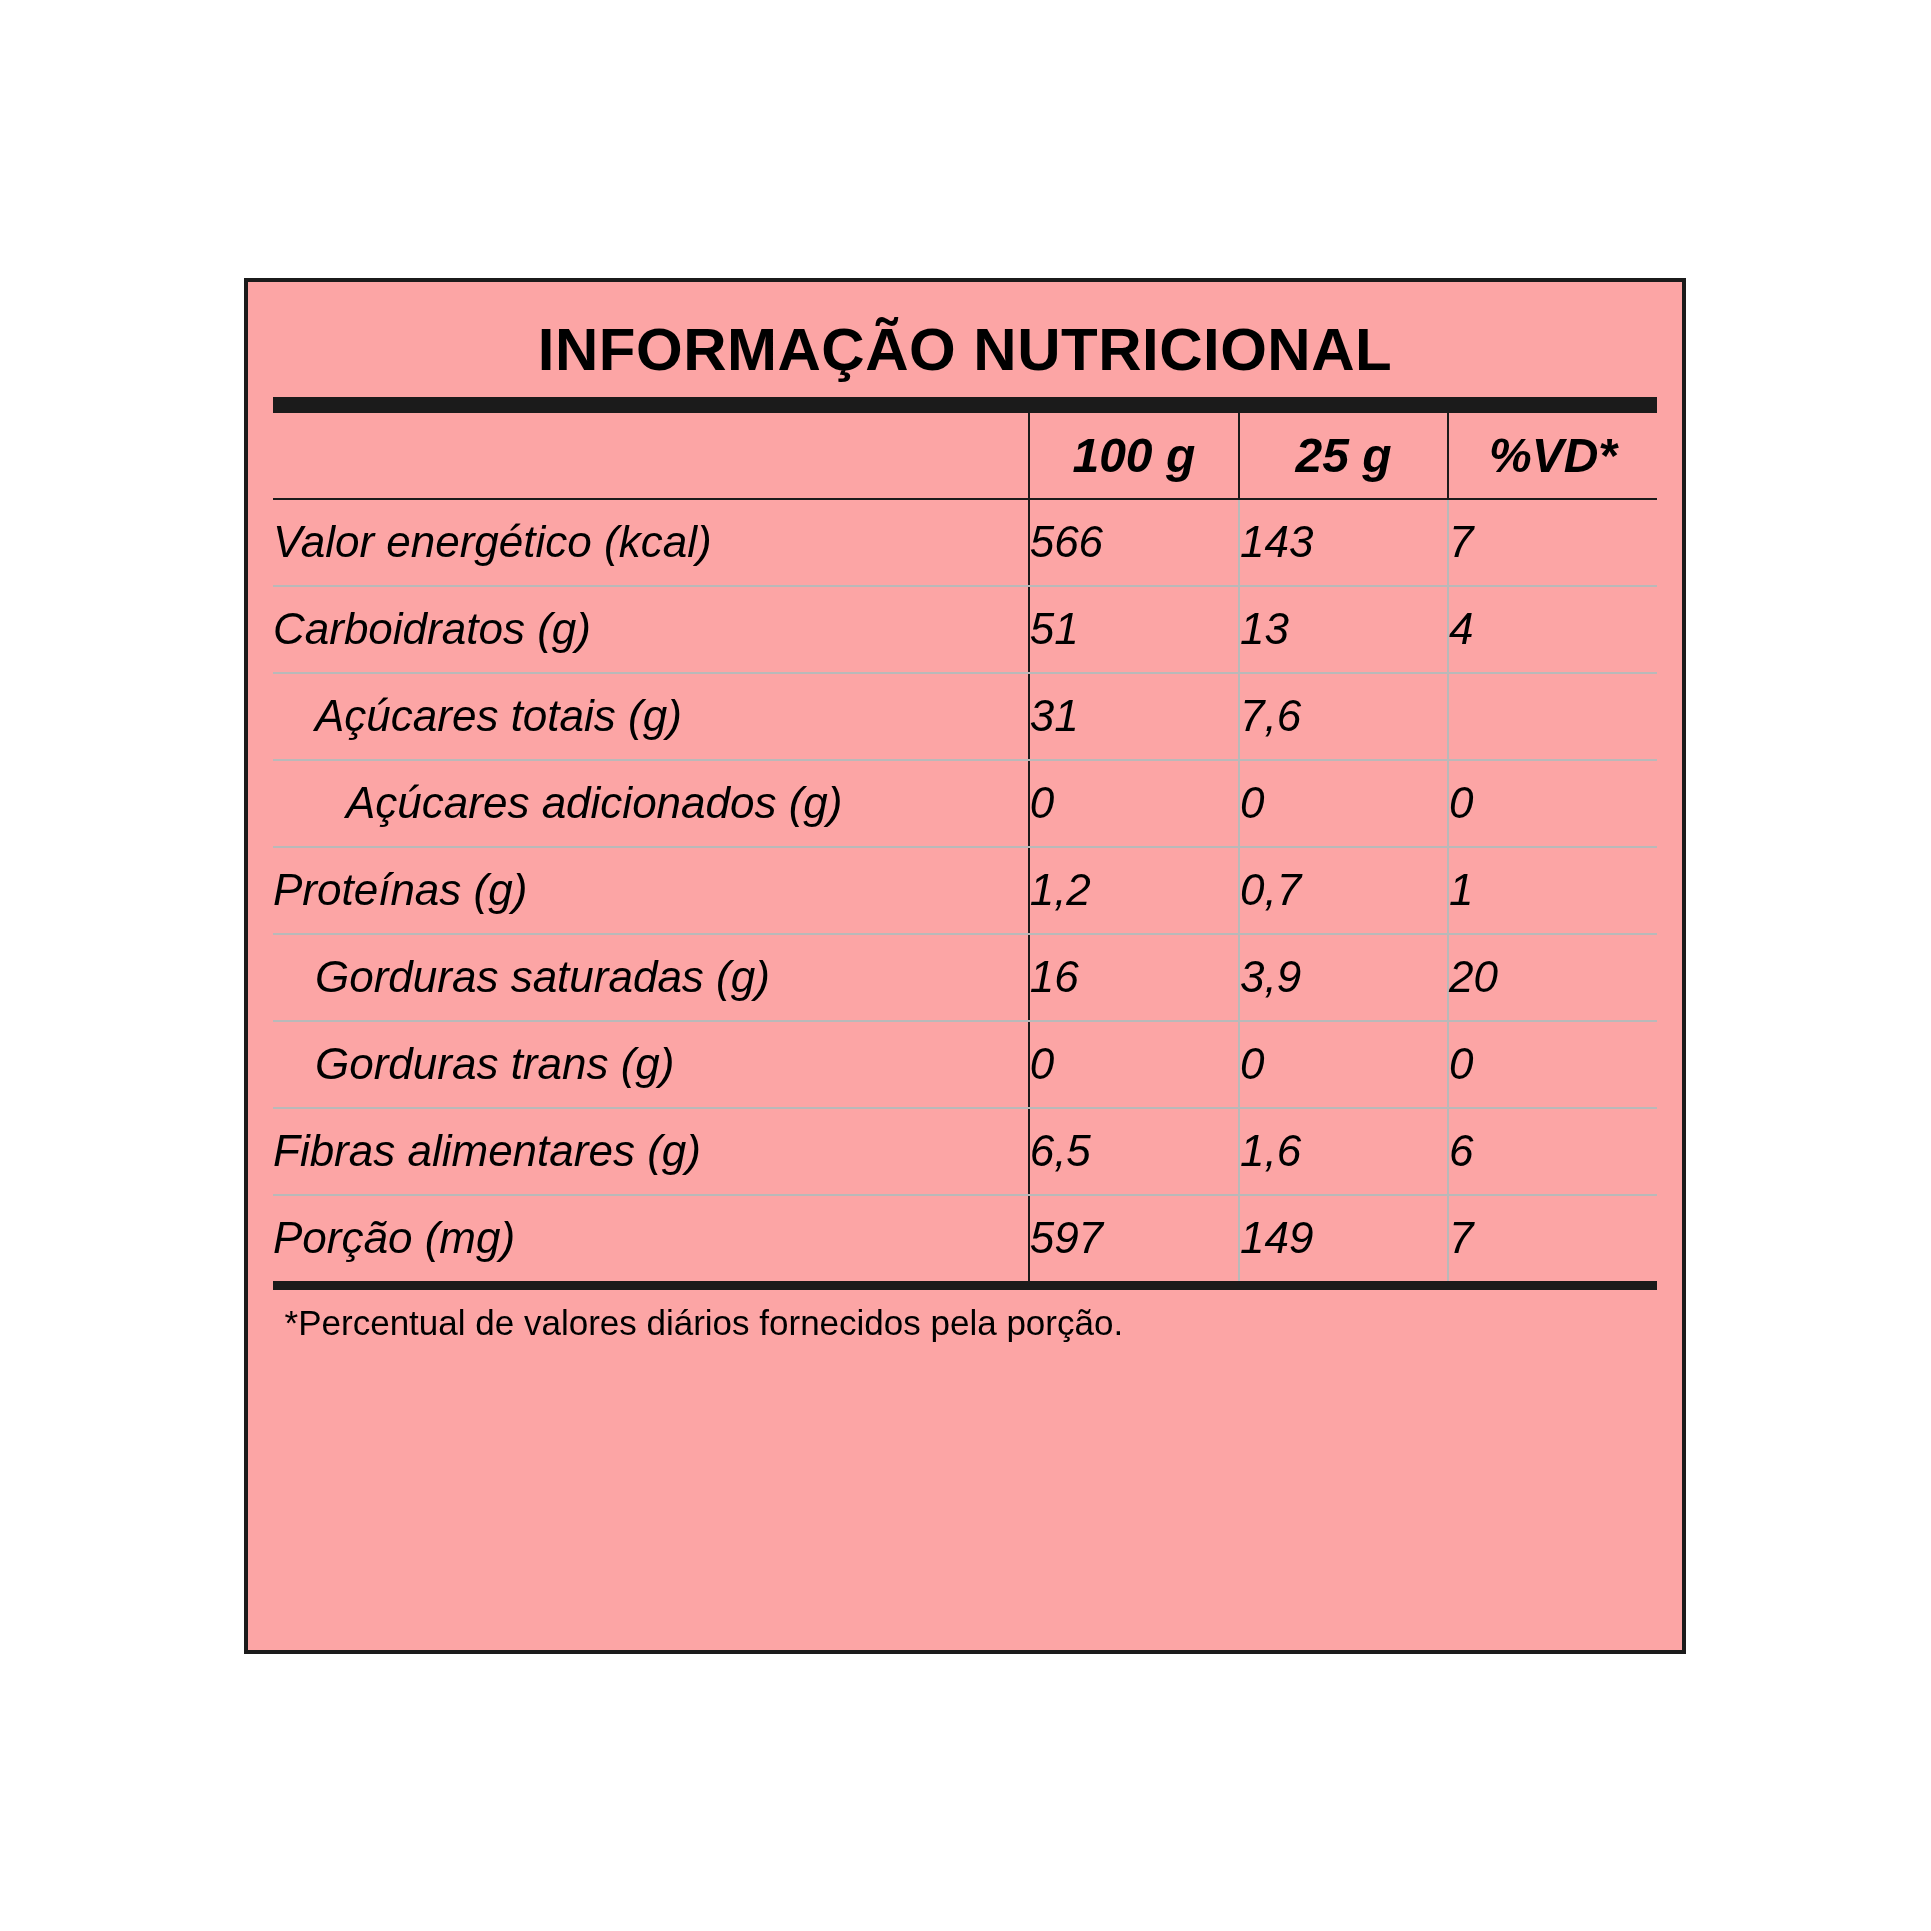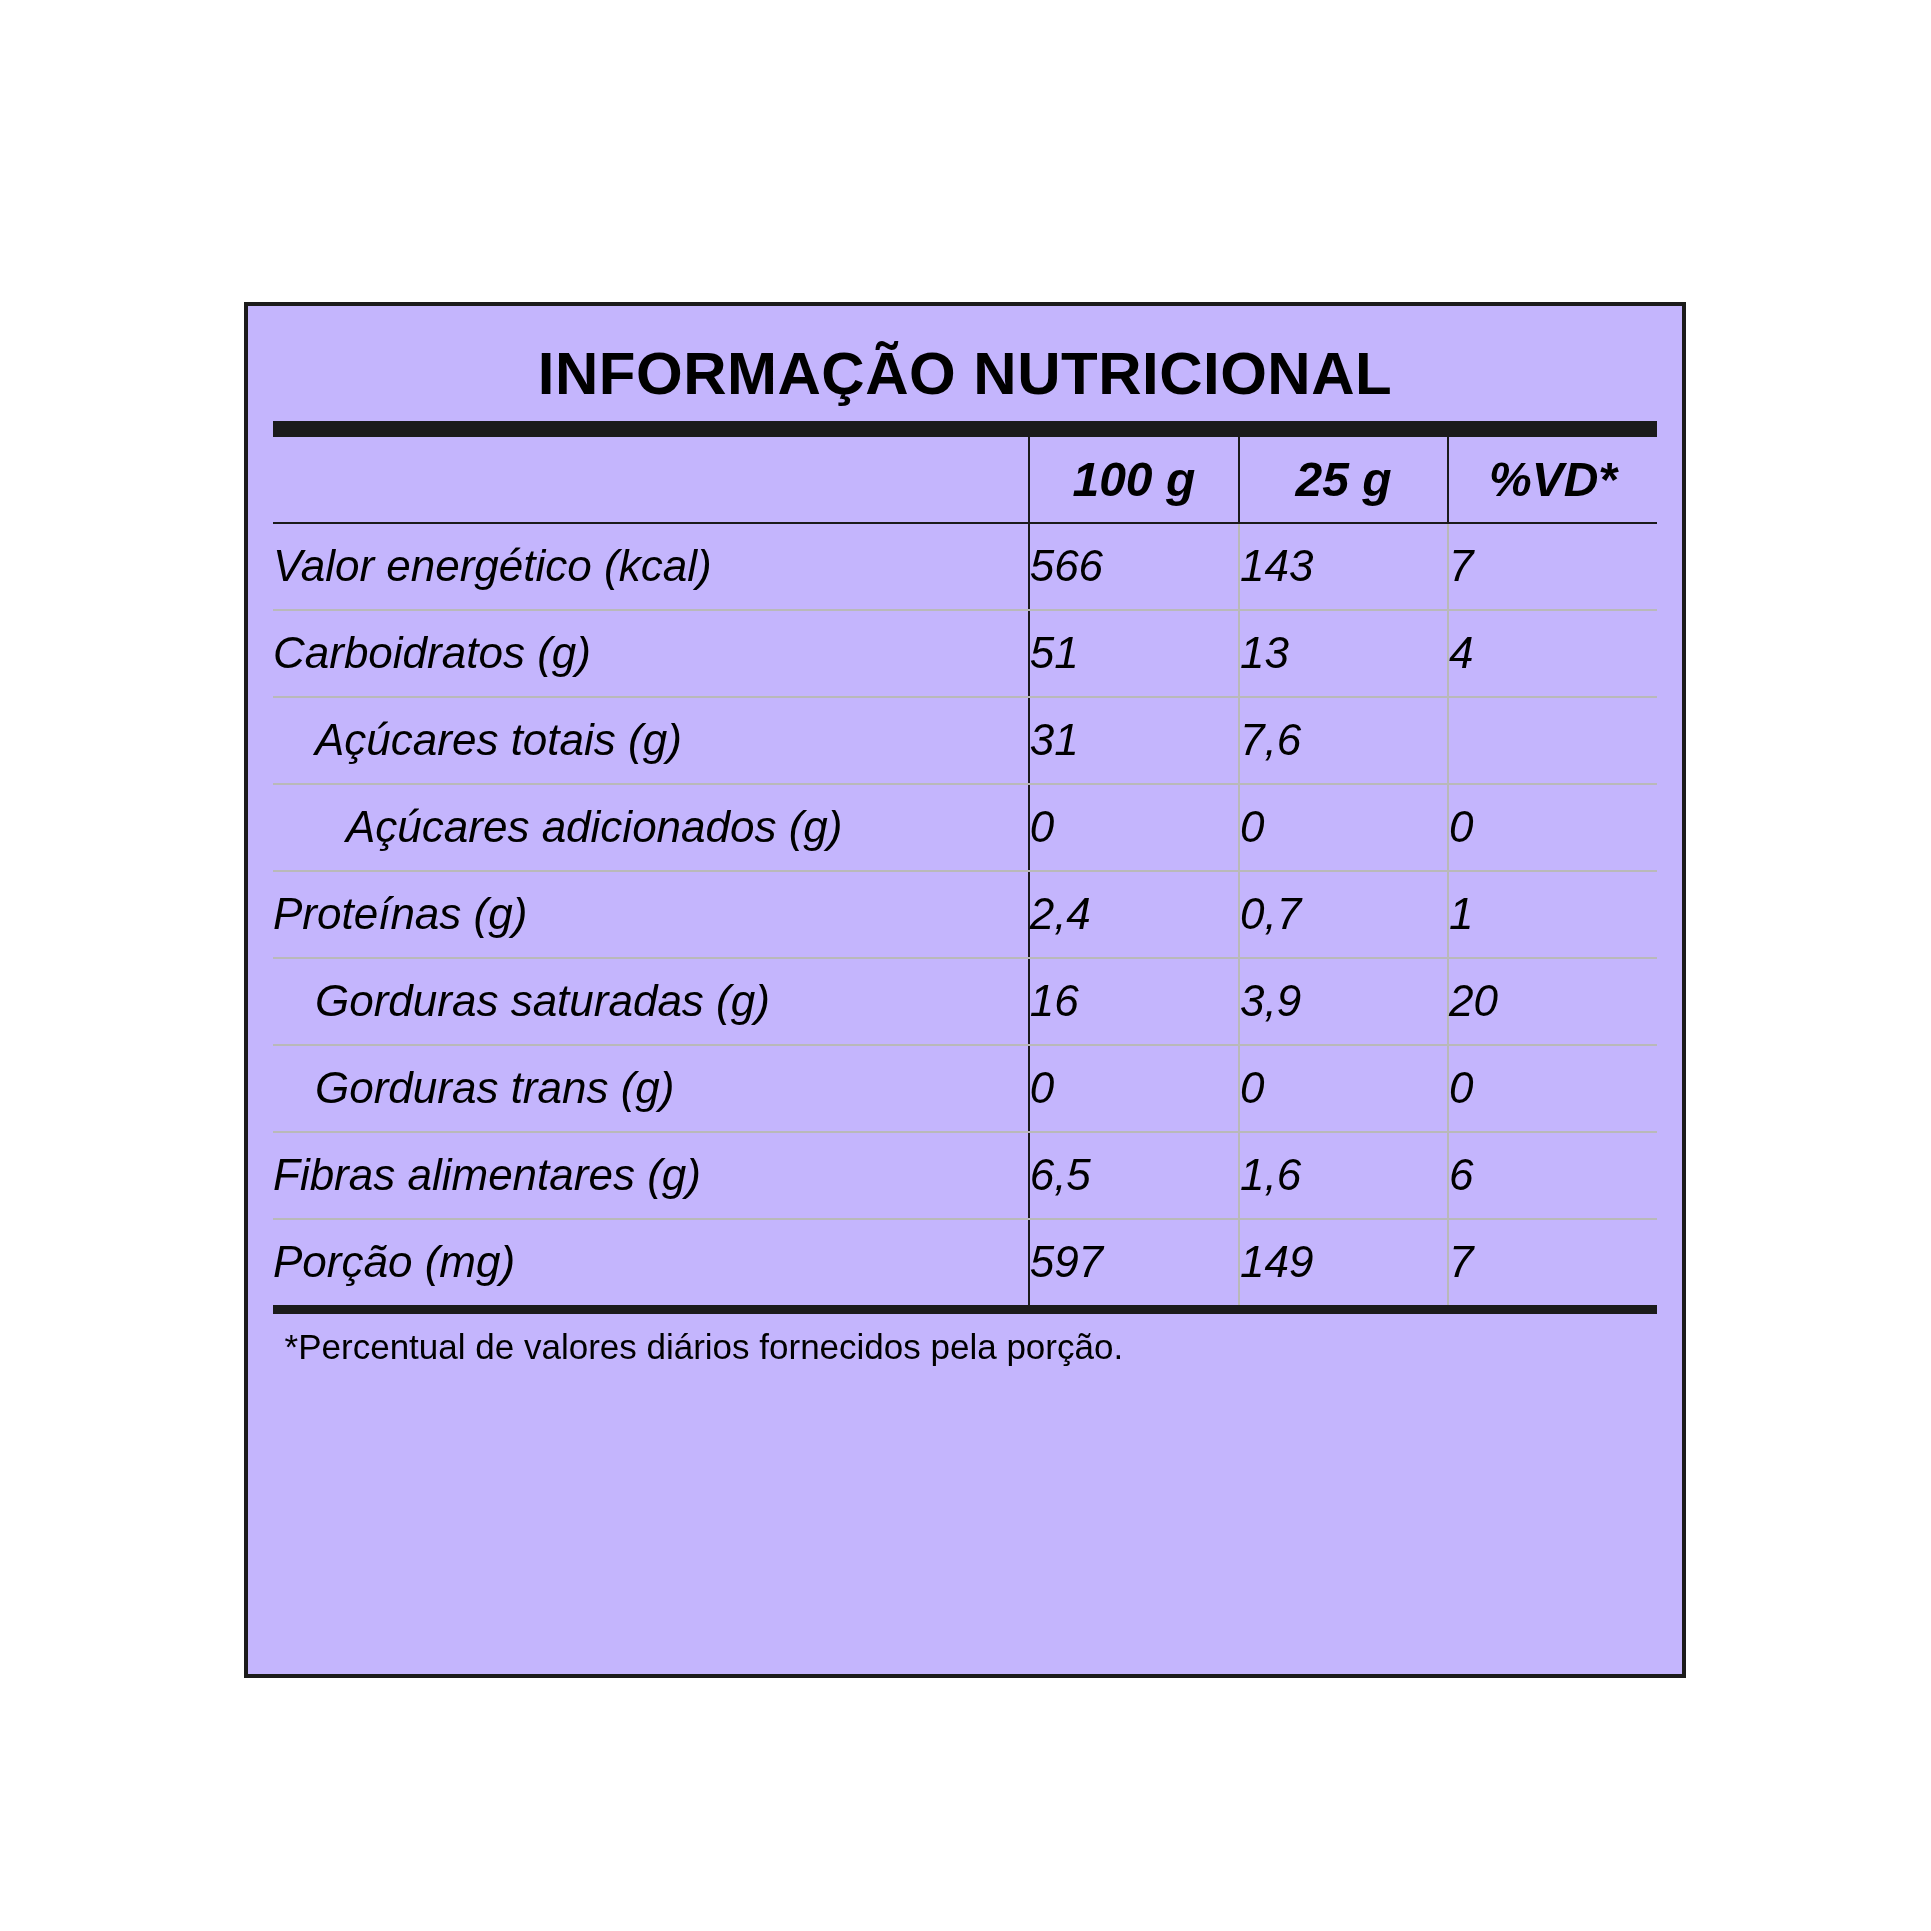--- a/index.html
+++ b/index.html
@@ -23,23 +23,22 @@
   }
 
   
   .label-box {
     position: absolute;
     left: 244px;
     top: 278px;
     width: 1442px;
     height: 1376px;
     border: 4.8px solid #1b1b1b;
-    background: #c4b5fd;
+    background: #fca5a5;
     box-sizing: border-box;
-    margin-top: 24px;
   }
 
   .inner {
     position: absolute;
     left: 25px;
     top: 23px;
     right: 25px;
     bottom: 23px;
   }
 
@@ -192,21 +191,21 @@
             <td class="val last"></td>
           </tr>
           <tr class="indent2">
             <td class="name">Açúcares adicionados (g)</td>
             <td class="val">0</td>
             <td class="val mid">0</td>
             <td class="val last">0</td>
           </tr>
           <tr>
             <td class="name">Proteínas (g)</td>
-            <td class="val">2,4</td>
+            <td class="val">1,2</td>
             <td class="val mid">0,7</td>
             <td class="val last">1</td>
           </tr>
           <tr class="indent1">
             <td class="name">Gorduras saturadas (g)</td>
             <td class="val">16</td>
             <td class="val mid">3,9</td>
             <td class="val last">20</td>
           </tr>
           <tr class="indent1">

